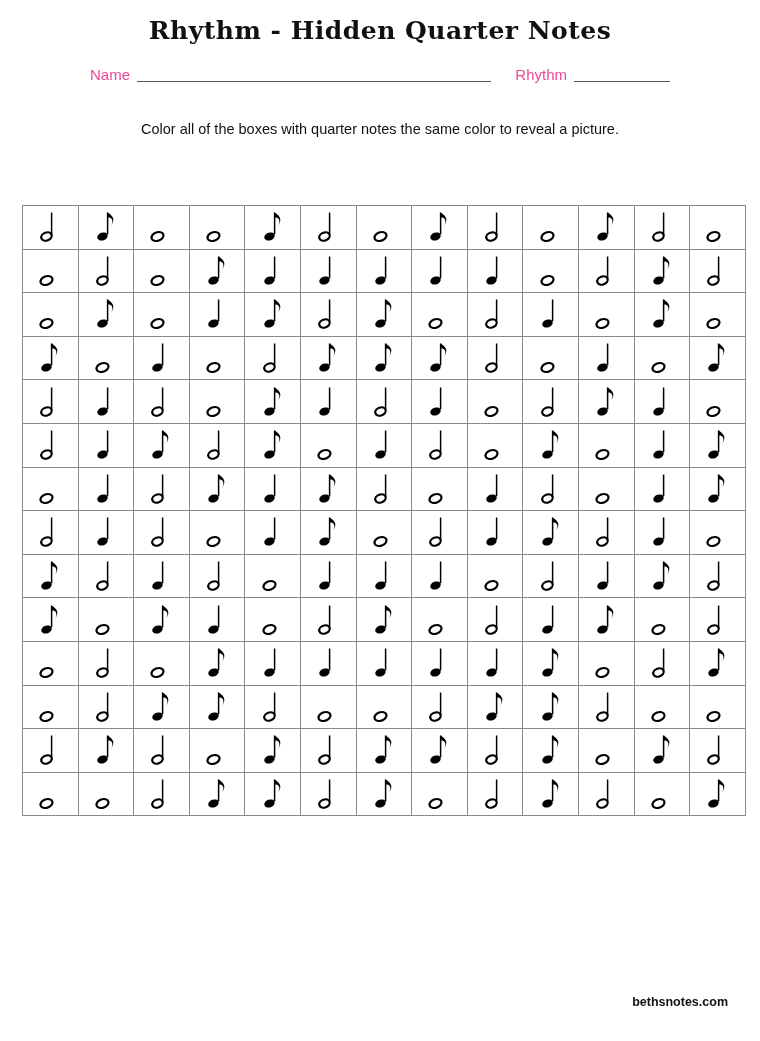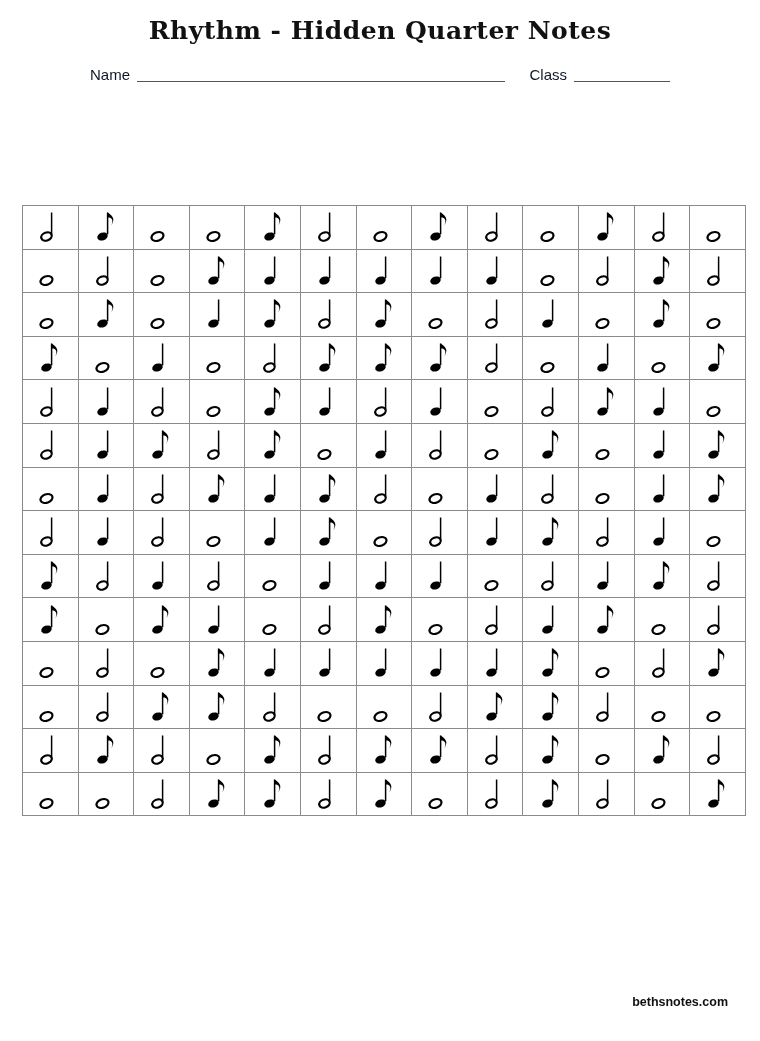--- a/index.html
+++ b/index.html
@@ -32,21 +32,21 @@
     margin: 0;
     padding-top: 16px;
     color: #111;
   }
 
   .name-row {
     display: flex;
     align-items: flex-end;
     padding: 22px 90px 0 90px;
     font-size: 15px;
-    color: #0f172a;
+    color: #ec4899;
   }
   .field-label {
     font-size: 15px;
     white-space: nowrap;
     padding-right: 7px;
     line-height: 1;
   }
   .rule {
     border-bottom: 1px solid #555;
     height: 14px;
@@ -104,24 +104,25 @@
 </head>
 <body>
 
 <div class="page">
 
   <h1 class="worksheet-title">Rhythm - Hidden Quarter Notes</h1>
 
   <div class="name-row">
     <span class="field-label">Name</span>
     <span class="rule name-rule"></span>
-    <span class="field-label">Class</span>
+    <span class="field-label">Rhythm</span>
     <span class="rule class-rule"></span>
   </div>
 
+  <div class="instructions">Color all of the boxes with quarter notes the same color to reveal a picture.</div>
 
   <div class="grid-wrap">
     <table class="note-grid">
       <tbody id="grid-body">
           <tr>
             <td><span class="note"><svg width="30" height="36" viewBox="0 0 30 36">
                   <line x1="16.6" y1="25.3" x2="16.6" y2="3.5" stroke="#000" stroke-width="1.5"></line>
                   <ellipse cx="11.5" cy="27.5" rx="5.4" ry="3.9" transform="rotate(-20 11.5 27.5)" fill="#fff" stroke="#000" stroke-width="2.2"></ellipse>
                 </svg></span></td>
             <td><span class="note"><svg width="30" height="36" viewBox="0 0 30 36">

